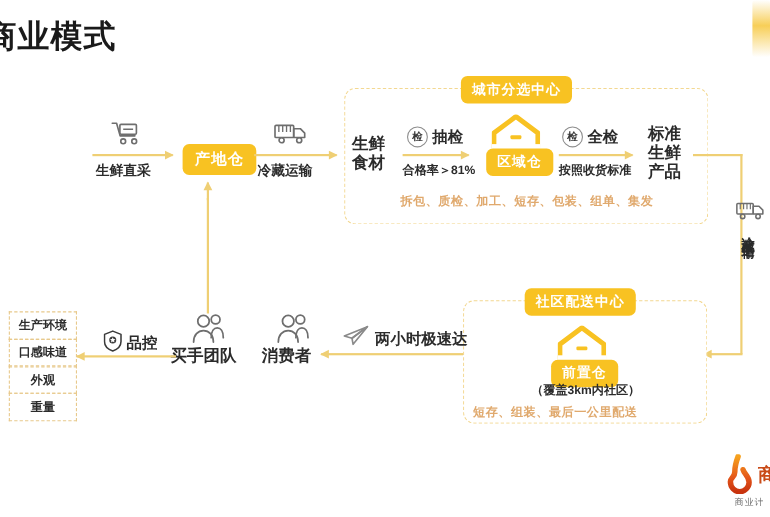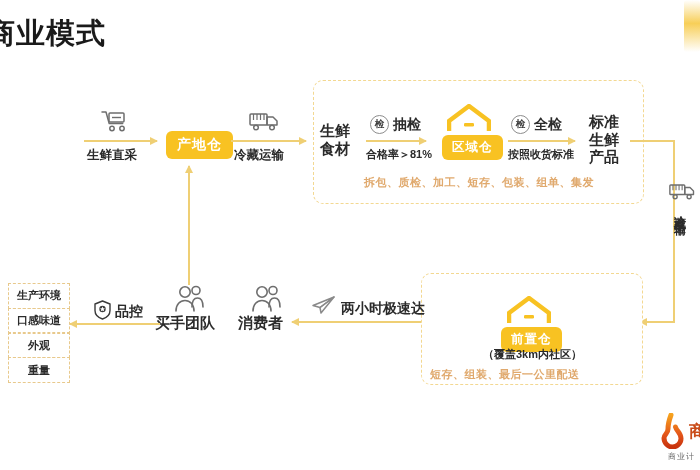--- a/index.html
+++ b/index.html
@@ -153,20 +153,21 @@
       <circle cx="7" cy="16.5" r="2.3" fill="none" stroke="#6e6e6e" stroke-width="1.5"></circle>
       <circle cx="23" cy="16.5" r="2.3" fill="none" stroke="#6e6e6e" stroke-width="1.5"></circle>
     </svg>
   </div>
 
   <div class="abs arrow-h" style="left:231px; top:140px; width:75px;"></div>
   <div class="abs txt t13" style="left:234px; top:147px;">冷藏运输</div>
 
   <div class="abs dashbox" style="left:313px; top:80px; width:331px; height:124px;"></div>
 
+  <div class="abs pill pill-md" style="left:419px; top:69px;">城市分选中心</div>
 
   <div class="abs vstack txt t15" style="left:320px; top:122px;">
     <span>生鲜</span>
     <span>食材</span>
   </div>
 
   <div class="abs" style="left:370px; top:115px; display:flex; align-items:center; gap:4px;">
     <div class="insp-circle">检</div>
     <span class="txt t14">抽检</span>
   </div>
@@ -210,20 +211,21 @@
       <line x1="11.5" y1="3" x2="11.5" y2="9" stroke="#6e6e6e" stroke-width="1.2"></line>
       <line x1="15" y1="3" x2="15" y2="9" stroke="#6e6e6e" stroke-width="1.2"></line>
       <circle cx="7" cy="16.5" r="2.3" fill="none" stroke="#6e6e6e" stroke-width="1.6"></circle>
       <circle cx="23" cy="16.5" r="2.3" fill="none" stroke="#6e6e6e" stroke-width="1.6"></circle>
     </svg>
   </div>
   <div class="abs vert-text" style="left:674px; top:205px;">冷藏车运输</div>
 
   <div class="abs dashbox" style="left:421px; top:273px; width:222px; height:112px;"></div>
 
+  <div class="abs pill pill-md" style="left:477px; top:262px;">社区配送中心</div>
 
   <div class="abs" style="left:507px; top:296px;">
     <svg width="44" height="32" viewBox="0 0 44 32">
       <path d="M22 2 L42 17 v13 H2 V17 Z" fill="none" stroke="#F8C222" stroke-width="4.5" stroke-linejoin="round"></path>
       <rect x="17" y="19" width="10" height="3.5" rx="1.2" fill="#F8C222"></rect>
       <rect x="0" y="27" width="44" height="5" fill="#ffffff"></rect>
     </svg>
   </div>
 
   <div class="abs pill pill-md" style="left:501px; top:327px;">前置仓</div>

